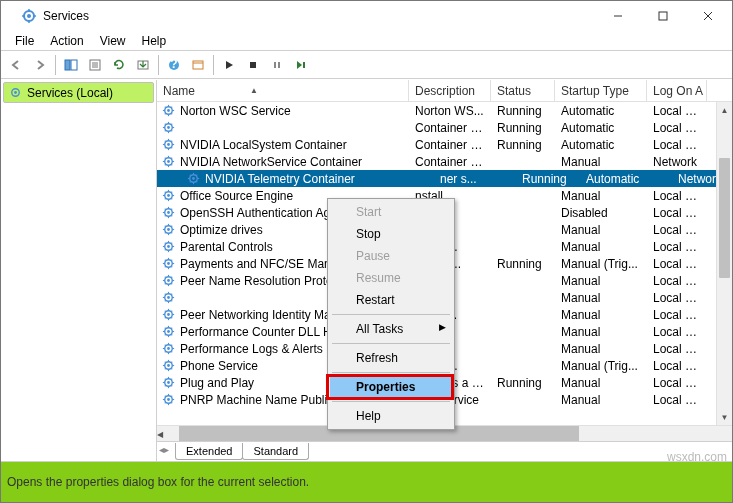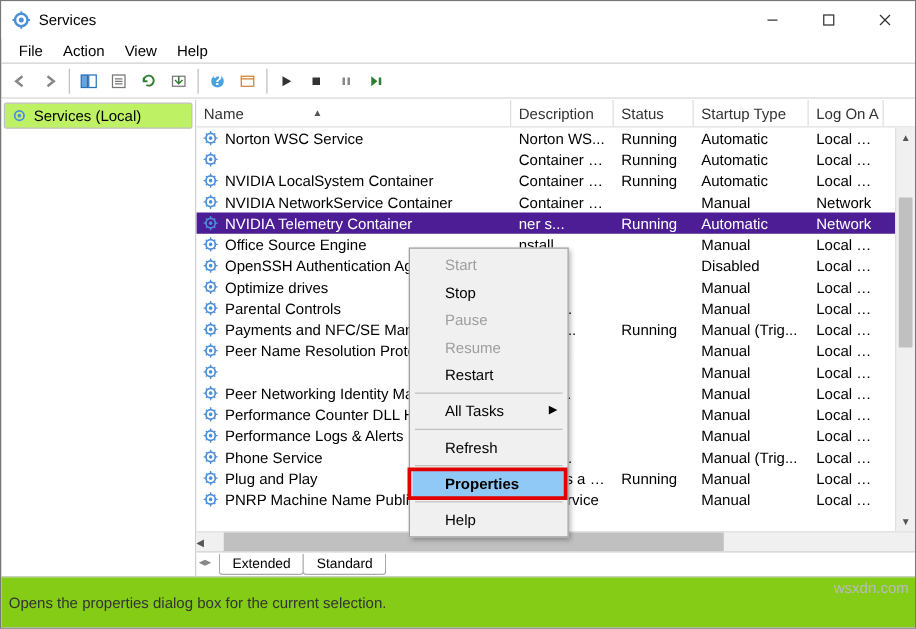--- a/index.html
+++ b/index.html
@@ -1,17 +1,17 @@
 <!DOCTYPE html>
 <html><head>
 <meta charset="utf-8">
 <style>
 * { box-sizing: border-box; margin: 0; padding: 0; font-family: "Segoe UI", Tahoma, sans-serif; font-size: 12px; }
 body { background: #fff; width: 733px; height: 503px; overflow: hidden; border: 1px solid #777; display: flex; flex-direction: column; }
-.titlebar { height: 30px; display: flex; align-items: center; padding: 0 2px 0 8px; background: #fff; }
+.titlebar { height: 30px; display: flex; align-items: center; padding: 0 2px 0 20px; background: #fff; }
 .titlebar .title-icon { width: 16px; height: 16px; margin-right: 6px; }
 .titlebar .title-text { flex: 1; font-size: 12px; }
 .titlebar .win-btns { display: flex; }
 .win-btn { width: 45px; height: 28px; display: flex; align-items: center; justify-content: center; color: #333; }
 .menubar { height: 20px; display: flex; align-items: center; padding: 0 6px; border-bottom: 1px solid #d0d0d0; }
 .menuitem { padding: 2px 8px; }
 .toolbar { height: 28px; display: flex; align-items: center; padding: 2px 4px; border-bottom: 1px solid #d0d0d0; gap: 2px; }
 .tb-btn { width: 22px; height: 22px; display: flex; align-items: center; justify-content: center; border: 1px solid transparent; }
 .tb-sep { width: 1px; height: 20px; background: #c0c0c0; margin: 0 2px; }
 .main { flex: 1; display: flex; border-top: 1px solid #fff; overflow: hidden; }
@@ -23,36 +23,36 @@
 .col { border-right: 1px solid #e0e0e0; padding: 3px 6px; display: flex; align-items: center; overflow: hidden; white-space: nowrap; color: #333; }
 .c1 { width: 252px; display: flex; align-items: center; gap: 15px; }
 .c2 { width: 82px; }
 .c3 { width: 64px; }
 .c4 { width: 92px; }
 .c5 { width: 60px; }
 .rows { position: relative; }
 .row { display: flex; height: 17px; align-items: center; white-space: nowrap; }
 .row .cell { padding: 0 6px; overflow: hidden; text-overflow: ellipsis; }
 .row .c1 { display: flex; align-items: center; gap: 4px; padding-left: 4px; }
-.row.selected { background: #4c1d95; color: #fff; }
+.row.selected { background: #0369a1; color: #fff; justify-content: flex-end; }
 .gear-icon { width: 15px; height: 15px; flex-shrink: 0; }
 .tabs { height: 20px; display: flex; align-items: flex-end; padding-left: 18px; border-top: 1px solid #d0d0d0; position: relative; }
 .tab { padding: 2px 10px; border: 1px solid #aaa; border-top: none; border-radius: 0 0 3px 3px; background: #fff; margin-right: -1px; font-size: 11px; position: relative; top: -1px; }
 .tab.active { background: #fff; }
 .tabs .scroll-arrow { position: absolute; left: 2px; top: 2px; font-size: 10px; color: #888; }
 .statusbar { height: 22px; border-top: 1px solid #d0d0d0; padding: 20px 6px; display: flex; align-items: center; font-size: 12px; color: #333; background: #84cc16; }
 .contextmenu { position: absolute; left: 327px; top: 198px; width: 128px; background: #f0f0f0; border: 1px solid #a0a0a0; box-shadow: 2px 2px 4px rgba(0,0,0,0.3); z-index: 10; padding: 2px; }
 .cm-item { padding: 4px 10px 4px 26px; position: relative; }
 .cm-item.disabled { color: #9e9e9e; }
 .cm-item.highlighted { background: #90c8f6; }
 .cm-item .sub-arrow { position: absolute; right: 6px; top: 4px; font-size: 9px; }
 .cm-sep { height: 1px; background: #c0c0c0; margin: 3px 2px; }
 .props-highlight { position: absolute; border: 3px solid #e00000; pointer-events: none; }
 .sort-arrow { margin-left: 40px; font-size: 8px; color: #555; }
-.watermark { position: absolute; right: 6px; bottom: 26px; color: #bbb; font-size: 12px; pointer-events: none; }
+.watermark { position: absolute; right: 6px; bottom: 39px; color: #bbb; font-size: 12px; pointer-events: none; }
 .scrollbar-v { position: absolute; right: 0; top: 22px; bottom: 0; width: 16px; background: #f0f0f0; border-left: 1px solid #e0e0e0; display: flex; flex-direction: column; }
 .sb-btn { height: 16px; display: flex; align-items: center; justify-content: center; font-size: 8px; color: #555; }
 .sb-track { flex: 1; position: relative; }
 .sb-thumb { position: absolute; left: 2px; right: 2px; top: 40px; height: 120px; background: #c0c0c0; border-radius: 1px; }
 .scrollbar-h { height: 16px; background: #f0f0f0; border-top: 1px solid #e0e0e0; display: flex; }
 .sb-hthumb { width: 400px; margin-left: 16px; background: #c0c0c0; }
 </style>
 </head>
 <body>
 

